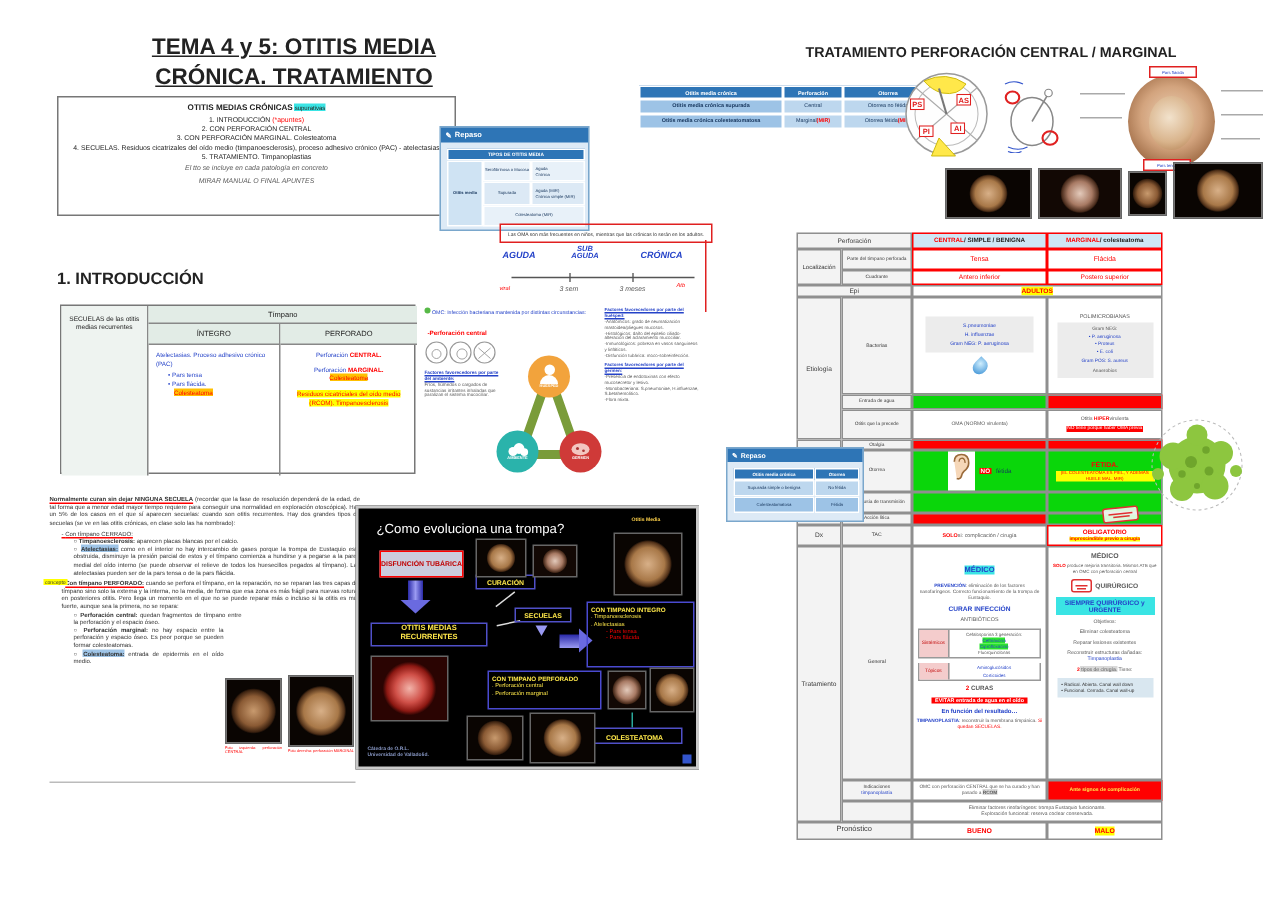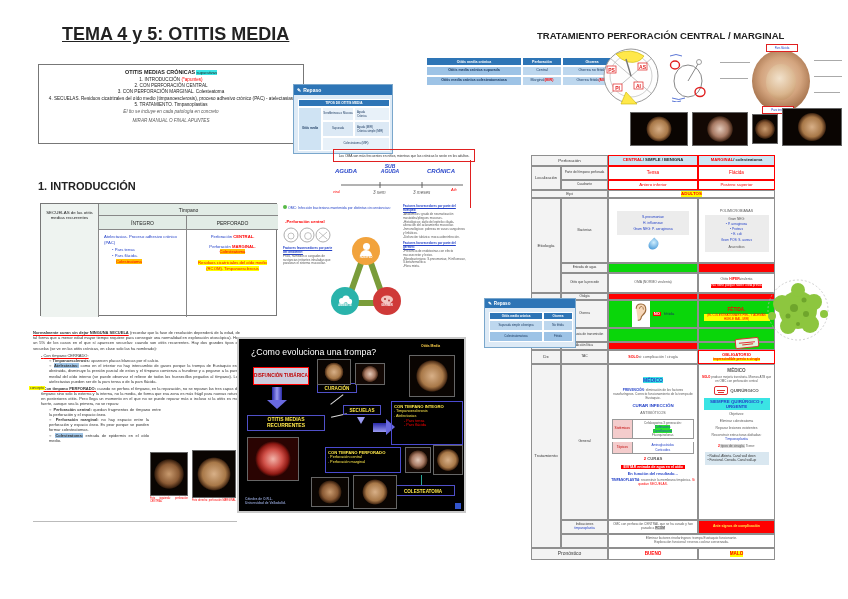--- a/index.html
+++ b/index.html
@@ -36,22 +36,23 @@
   .circ::before{content:"○ "}
   .dot::before{content:"• "}
   .slidebox{border:0.8px solid #5050c8;color:#ffe84a;font-weight:bold;text-align:center}
   .stampline{background:#e03030;height:1px;width:70%;margin:1px auto}
 </style>
 </head>
 <body>
 
 <div id="canvas">
 
-  <div class="abs" style="left:62px;top:22px;width:268px;font-size:18px;font-weight:bold;line-height:1.35">
+  <div class="abs" style="left:62px;top:22px;width:268px;text-align:center;font-size:15px;font-weight:bold;line-height:1.35">
     <div style="text-decoration:underline">TEMA 4 y 5: OTITIS MEDIA</div>
+    <div style="text-decoration:underline">CRÓNICA. TRATAMIENTO</div>
   </div>
 
   <div class="abs" style="left:38px;top:64px;width:266px;height:80px;border:1.2px solid #777;padding:4px 6px;font-size:4.6px;line-height:1.4;text-align:center;color:#222">
     <div><span class="b" style="font-size:5.4px">OTITIS MEDIAS CRÓNICAS</span> <span class="hlC" style="font-size:4px">supurativas</span></div>
     <div><span>1. INTRODUCCIÓN </span><span class="red">(*apuntes)</span></div>
     <div>2. CON PERFORACIÓN CENTRAL</div>
     <div>3. CON PERFORACIÓN MARGINAL. Colesteatoma</div>
     <div>4. SECUELAS. Residuos cicatrizales del oído medio (timpanoesclerosis), proceso adhesivo crónico (PAC) - atelectasias</div>
     <div>5. TRATAMIENTO. Timpanoplastias</div>
     <div class="i gy">El tto se incluye en cada patología en concreto</div>

